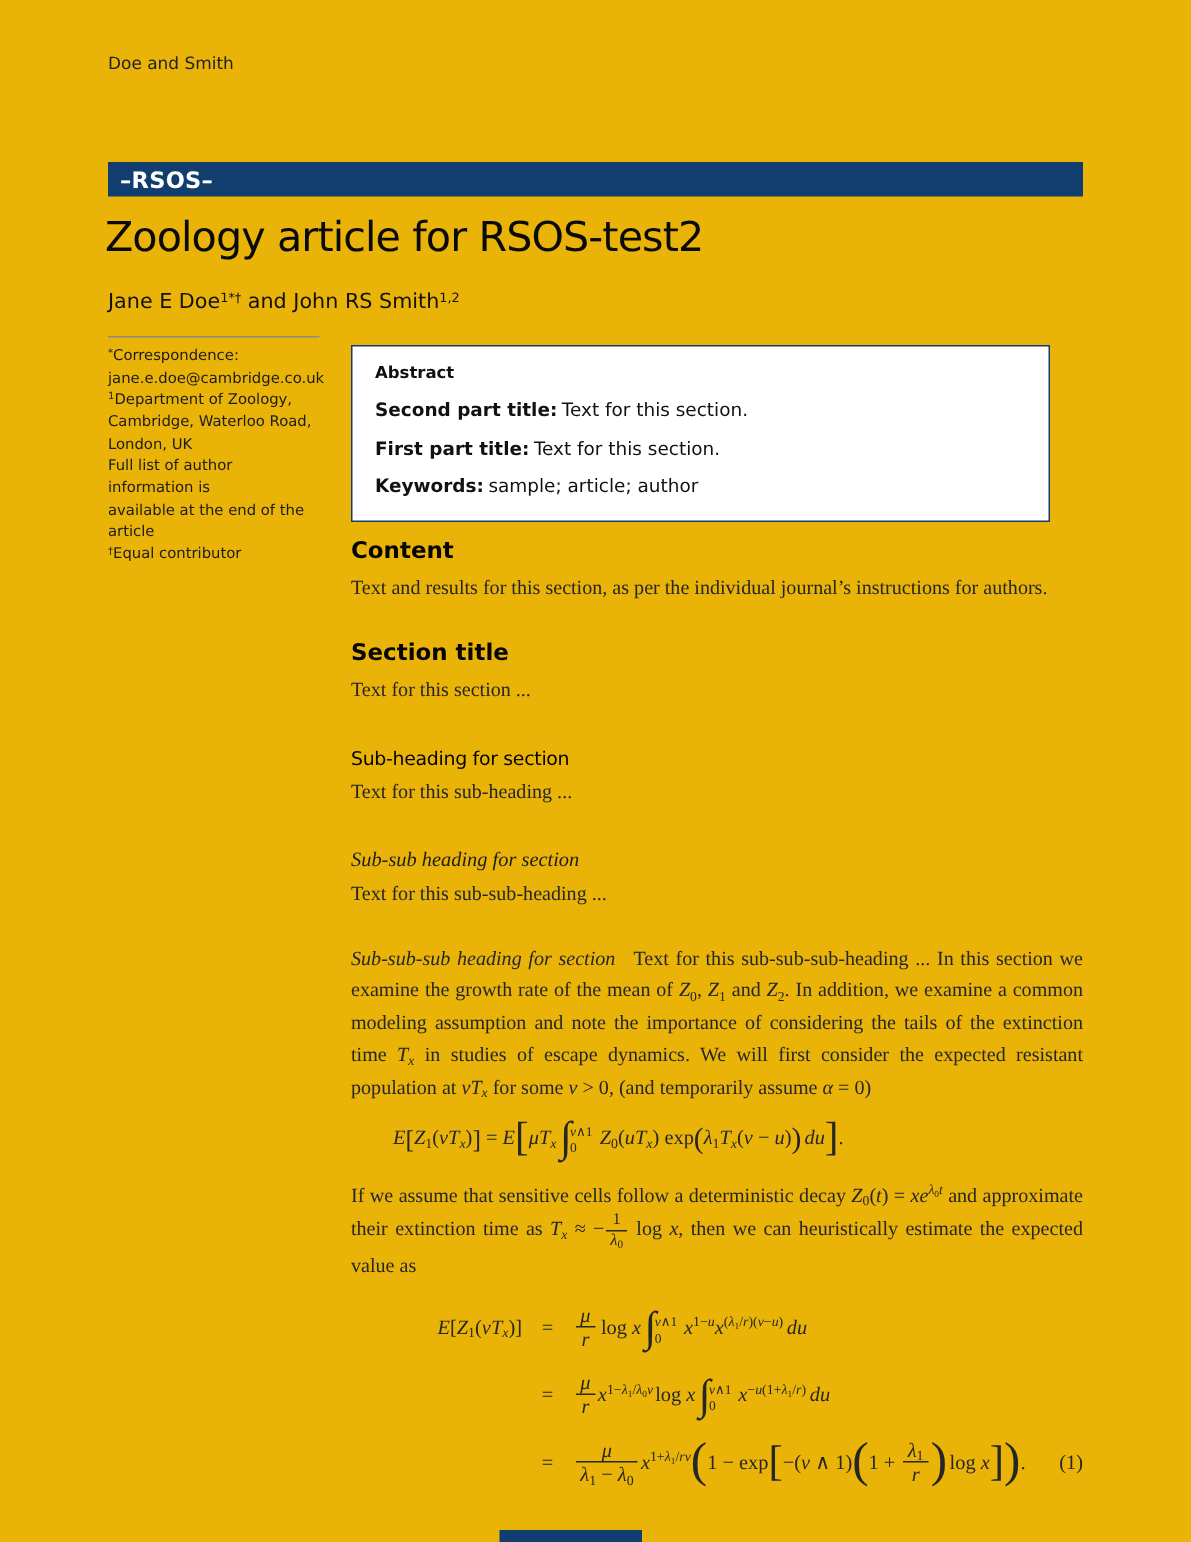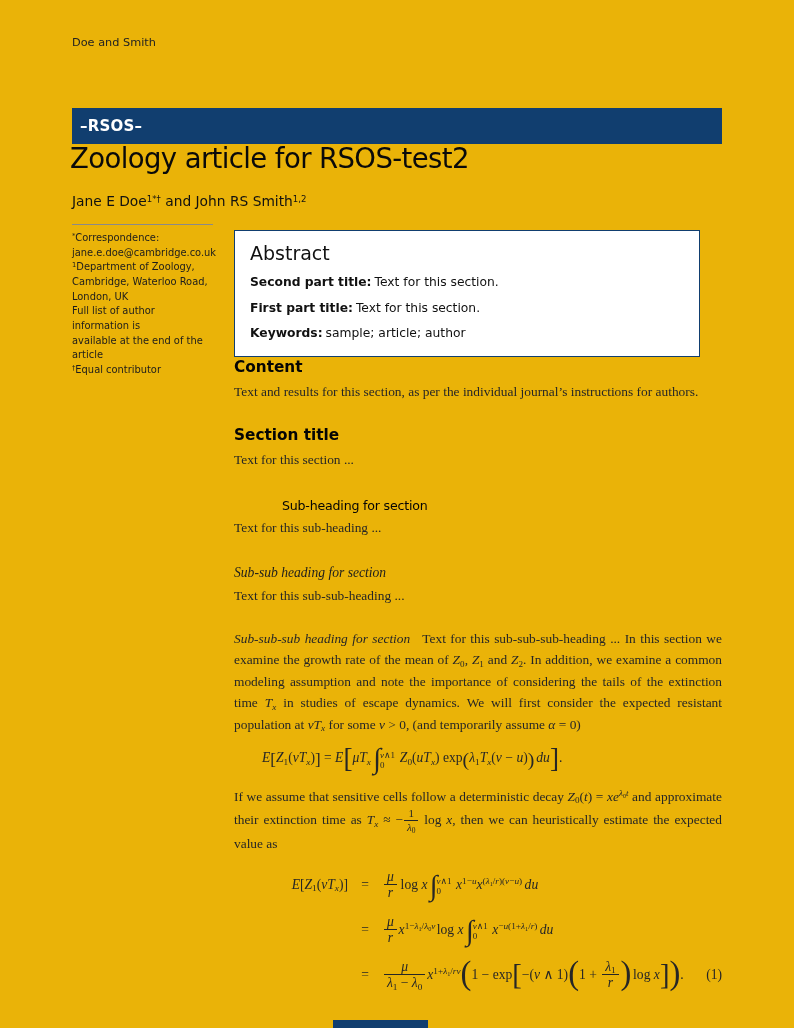--- a/index.html
+++ b/index.html
@@ -5,50 +5,50 @@
   * { margin:0; padding:0; box-sizing:border-box; }
   html,body { background:#ffffff; }
   .page {
     position:relative; width:794px; height:1028px; background:#eab308;
     overflow:hidden; font-family:"DejaVu Sans", sans-serif; color:#111;
   }
   
   .running-header { position:absolute; left:72px; top:36px; font-size:11.3px; color:#222; }
   
   .banner {
-    position:absolute; left:72px; top:108px; width:650px; height:36px;
+    position:absolute; left:72px; top:108px; width:650px; height:23px;
     background:#113e6f; display:flex; align-items:center;
   }
   .banner-label { color:#fff; font-weight:bold; font-size:15px; padding-left:8px; letter-spacing:0.2px; }
   
   .title { position:absolute; left:70px; top:142px; font-size:27.5px; letter-spacing:-0.6px; color:#0a0a0a; }
   .authors { position:absolute; left:72px; top:193px; font-size:13.8px; color:#111; }
   .authors .a-sup { font-size:0.62em; position:relative; top:-0.45em; }
   
   .sidebar {
     position:absolute; left:72px; top:224px; width:141px;
     border-top:1px solid #8a8a8a; padding-top:6px;
     font-size:9.9px; line-height:1.48; color:#1c1c1c;
   }
   .sidebar .m-sup { font-style:normal; }
   
   .abstract-box {
     position:absolute; left:234px; top:230px; width:466px;
     border:1.5px solid #113e6f; background:#fff;
     padding:11px 15px 12px 15px;
   }
-  .abstract-heading { font-weight:normal; font-size:19px; margin-bottom:10px; }
+  .abstract-heading { font-weight:bold; font-size:11px; margin-bottom:10px; }
   .abstract-item { font-size:12.3px; margin-bottom:9px; line-height:1.35; }
   .abstract-item:last-child { margin-bottom:2px; }
   .abs-label { font-weight:bold; }
   .abs-text { margin-left:3px; }
   
   .main { position:absolute; left:234px; top:358px; width:488px; }
   .h-bold-sans { font-family:"DejaVu Sans", sans-serif; font-weight:bold; font-size:15.3px; color:#050505; margin-bottom:5px; }
-  .h-sans { font-family:"DejaVu Sans", sans-serif; font-size:12.6px; letter-spacing:-0.2px; color:#050505; margin-bottom:4px;margin-left:48px; }
+  .h-sans { font-family:"DejaVu Sans", sans-serif; font-size:12.6px; letter-spacing:-0.2px; color:#050505; margin-bottom:4px; }
   .h-ital { font-family:"Liberation Serif","DejaVu Serif", serif; font-style:italic; font-size:13.6px; color:#1d1d1d; margin-bottom:4px; }
   .para {
     font-family:"Liberation Serif","DejaVu Serif", serif; font-size:13.4px; line-height:1.6;
     text-align:justify; color:#262626;
   }
   .mb-lg { margin-bottom:24px; }
   .mb-xl { margin-bottom:27px; }
   .mb-md { margin-bottom:21px; }
   .mb-sm { margin-bottom:12px; }
   

